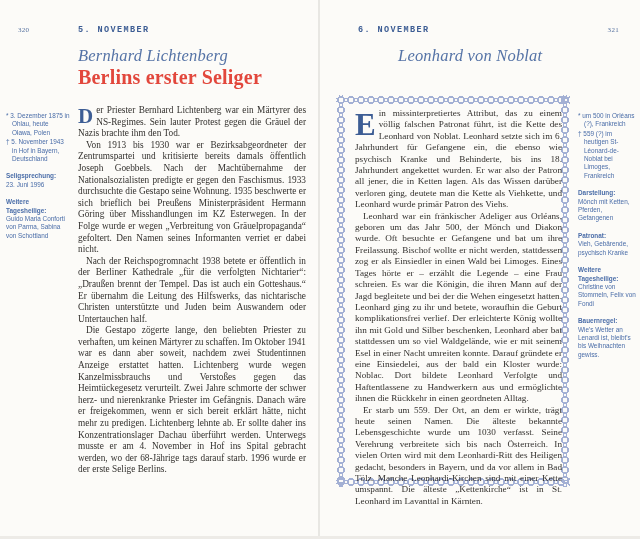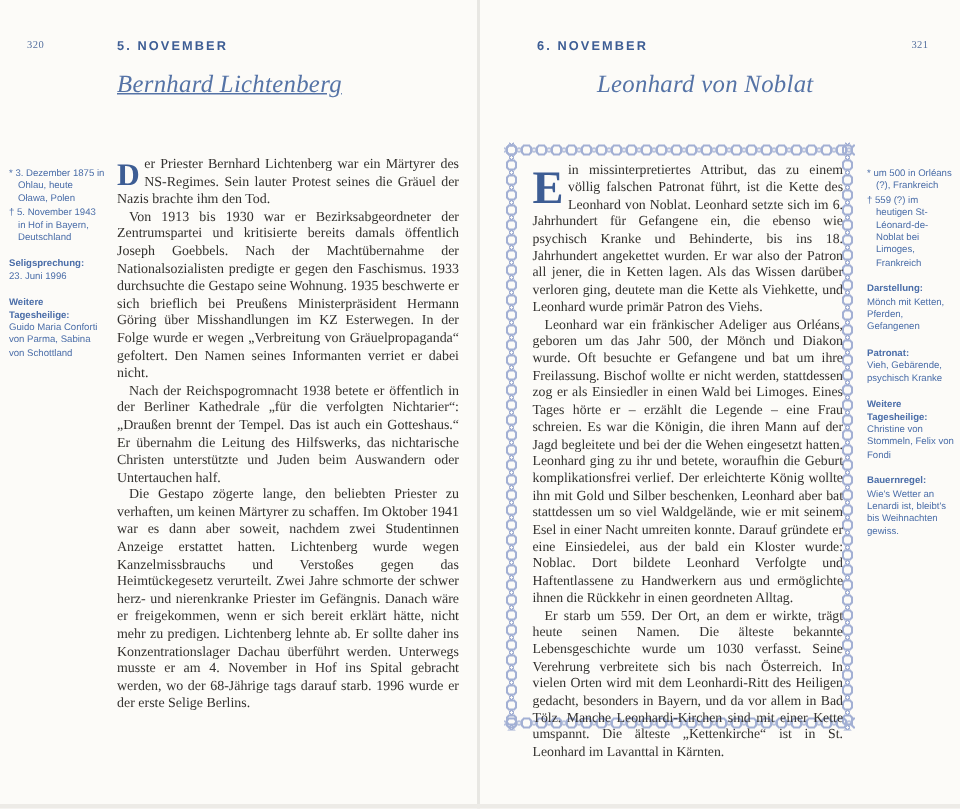--- a/index.html
+++ b/index.html
@@ -12,40 +12,40 @@
   .page{position:absolute;top:0;width:319px;height:539px;}
   .page-left{left:0;}
   .page-right{left:321px;}
   .gutter{position:absolute;left:318px;top:0;width:2px;height:539px;background:#e8e7e3;}
   .bottom-edge{position:absolute;left:0;top:536px;width:640px;height:3px;background:#edebe7;}
 
   
   .date-header{
     position:absolute;top:25px;
     font-size:8.5px;font-weight:bold;letter-spacing:1.4px;
-    color:#3d5d94;font-family:Liberation Sans, sans-serif;
+    color:#3d5d94;font-family:Liberation Mono, monospace;
   }
   .page-num{
     position:absolute;top:26px;font-size:7px;color:#56719f;letter-spacing:.3px;
   }
   .page-left .date-header{left:78px;}
   .page-left .page-num{left:18px;}
   .page-right .date-header{left:37px;}
   .page-right .page-num{right:21px;}
 
   
   .saint-name{
     position:absolute;top:46px;
     font-style:italic;font-size:16.5px;color:#5573a6;letter-spacing:.2px;
   }
   .article-title{
     position:absolute;top:66px;
     font-size:20px;font-weight:bold;color:#e2473c;letter-spacing:.2px;
   }
-  .page-left .saint-name,.page-left .article-title{left:78px;text-decoration:underline;}
+  .page-left .saint-name,.page-left .article-title{left:78px;}
   .page-right .saint-name,.page-right .article-title{left:37px;margin-left:40px;}
 
   
   .body-text{
     font-size:9.3px;line-height:11.6px;text-align:justify;
     color:#33312e;
   }
   .page-left .body-text{position:absolute;left:78px;top:105px;width:228px;}
   .para{text-indent:8px;margin:0;}
   .para.flush{text-indent:0;}
@@ -92,36 +92,37 @@
     font-size:9.2px;line-height:11.4px;text-align:justify;color:#33312e;
   }
 </style>
 </head>
 <body>
 
 <div class="page page-left">
   <div class="page-num">320</div>
   <div class="date-header">5. NOVEMBER</div>
   <div class="saint-name">Bernhard Lichtenberg</div>
+  <div class="article-title">Berlins erster Seliger</div>
 
   <div class="sidebar">
     <div class="sb-entry">* 3. Dezember 1875 in Ohlau, heute Oława, Polen</div>
     <div class="sb-entry">† 5. November 1943 in Hof in Bayern, Deutschland</div>
     <div class="sb-block">
       <div class="sb-label">Seligsprechung:</div>
       <div class="sb-text">23. Juni 1996</div>
     </div>
     <div class="sb-block">
       <div class="sb-label">Weitere Tagesheilige:</div>
       <div class="sb-text">Guido Maria Conforti von Parma, Sabina von Schottland</div>
     </div>
   </div>
 
   <div class="body-text">
-    <p class="para flush"><span class="dropcap two">D</span><span>er Priester Bernhard Lichtenberg war ein Märtyrer des NS-Regimes. Sein lauter Protest seines die Gräuel der Nazis brachte ihm den Tod.</span></p>
+    <p class="para flush"><span class="dropcap two">D</span><span>er Priester Bernhard Lichtenberg war ein Märtyrer des NS-Regimes. Sein lauter Protest gegen die Gräuel der Nazis brachte ihm den Tod.</span></p>
     <p class="para">Von 1913 bis 1930 war er Bezirksabgeordneter der Zentrumspartei und kritisierte bereits damals öffentlich Joseph Goebbels. Nach der Machtübernahme der Nationalsozialisten predigte er gegen den Faschismus. 1933 durchsuchte die Gestapo seine Wohnung. 1935 beschwerte er sich brieflich bei Preußens Ministerpräsident Hermann Göring über Misshandlungen im KZ Esterwegen. In der Folge wurde er wegen „Verbreitung von Gräuelpropaganda“ gefoltert. Den Namen seines Informanten verriet er dabei nicht.</p>
     <p class="para">Nach der Reichspogromnacht 1938 betete er öffentlich in der Berliner Kathedrale „für die verfolgten Nichtarier“: „Draußen brennt der Tempel. Das ist auch ein Gotteshaus.“ Er übernahm die Leitung des Hilfswerks, das nichtarische Christen unterstützte und Juden beim Auswandern oder Untertauchen half.</p>
     <p class="para">Die Gestapo zögerte lange, den beliebten Priester zu verhaften, um keinen Märtyrer zu schaffen. Im Oktober 1941 war es dann aber soweit, nachdem zwei Studentinnen Anzeige erstattet hatten. Lichtenberg wurde wegen Kanzelmissbrauchs und Verstoßes gegen das Heimtückegesetz verurteilt. Zwei Jahre schmorte der schwer herz- und nierenkranke Priester im Gefängnis. Danach wäre er freigekommen, wenn er sich bereit erklärt hätte, nicht mehr zu predigen. Lichtenberg lehnte ab. Er sollte daher ins Konzentrationslager Dachau überführt werden. Unterwegs musste er am 4. November in Hof ins Spital gebracht werden, wo der 68-Jährige tags darauf starb. 1996 wurde er der erste Selige Berlins.</p>
   </div>
 </div>
 
 <div class="page page-right">
   <div class="page-num">321</div>
   <div class="date-header">6. NOVEMBER</div>
   <div class="saint-name">Leonhard von Noblat</div>

